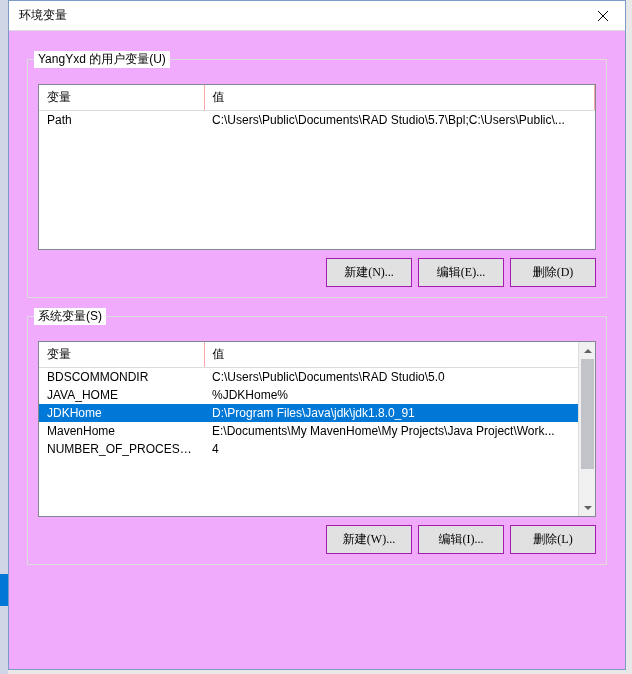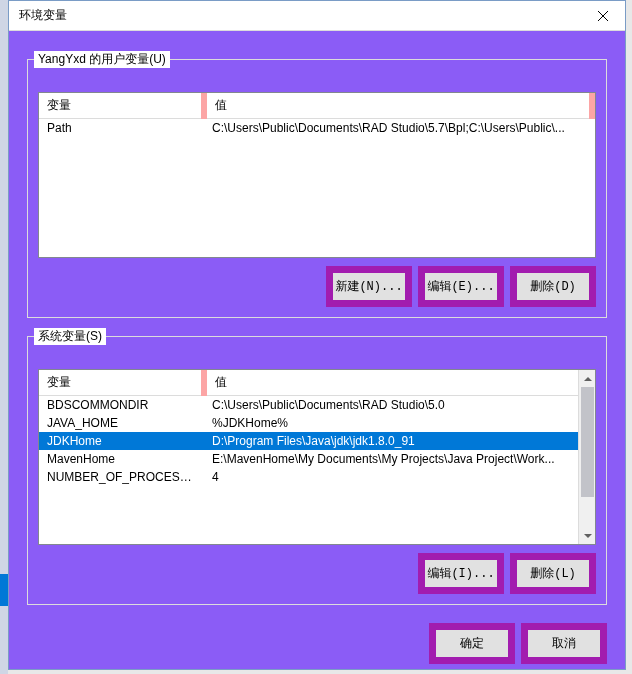--- a/index.html
+++ b/index.html
@@ -1,33 +1,33 @@
 <!DOCTYPE html>
 <html><head>
 <meta charset="utf-8">
 <style>
 * { box-sizing: border-box; font-family: "Microsoft YaHei", "Segoe UI", sans-serif; font-size: 12px; }
 body { margin: 0; background: #e8e8e8; width: 632px; height: 674px; overflow: hidden; }
-.dialog { position: absolute; left: 8px; top: 0; width: 618px; height: 670px; background: #8b5cf6; border: 1px solid #7a9cc6; }
+.dialog { position: absolute; left: 8px; top: 0; width: 618px; height: 670px; background: #f0abfc; border: 1px solid #7a9cc6; }
 .titlebar { display: flex; align-items: center; justify-content: space-between; height: 30px; padding: 0 0 0 10px; background: #fff; border-bottom: 1px solid #dcdcdc; }
 .titlebar .title { color: #000; }
 .titlebar .close { width: 45px; height: 30px; display: flex; align-items: center; justify-content: center; cursor: pointer; }
 .titlebar .close svg { width: 10px; height: 10px; }
 .body { padding: 10px 18px 18px 18px; }
-.groupbox { border: 1px solid #dcdcdc; margin: 18px 0 0 0; position: relative; padding: 32px 10px 10px 10px; }
+.groupbox { border: 1px solid #dcdcdc; margin: 18px 0 0 0; position: relative; padding: 24px 10px 10px 10px; }
 .groupbox .legend { position: absolute; top: -9px; left: 6px; background: #fff; padding: 0 4px; }
 .table-wrap { border: 1px solid #828790; height: 166px; overflow-y: auto; background: #fff; position: relative; }
 .table-wrap.sys { height: 176px; }
 .table { width: 100%; border-collapse: collapse; table-layout: fixed; }
-.table th { text-align: left; background: #fff; border-bottom: 1px solid #dcdcdc; border-right: 6px solid #fca5a5; padding: 4px 8px; font-weight: normal; position: sticky; top: 0; }
+.table th { text-align: left; background: #fff; border-bottom: 1px solid #dcdcdc; border-right: 1px solid #fca5a5; padding: 4px 8px; font-weight: normal; position: sticky; top: 0; }
 .table td { padding: 2px 8px; white-space: nowrap; overflow: hidden; text-overflow: ellipsis; }
 .table tr.sel td { background: #0078d7; color: #fff; }
 .col-var { width: 165px; }
 .buttons { display: flex; justify-content: flex-end; gap: 6px; margin-top: 8px; }
-button { background: #e1e1e1; border: 7px solid #a21caf; padding: 5px 0; width: 86px; text-align: center; cursor: pointer; font-family: Liberation Mono, monospace; }
+button { background: #e1e1e1; border: 1px solid #a21caf; padding: 5px 0; width: 86px; text-align: center; cursor: pointer; font-family: Liberation Serif, serif; }
 .dialog-buttons { display: flex; justify-content: flex-end; gap: 6px; margin-top: 18px; }
 .scrollbar-fake { position: absolute; right: 0; top: 0; bottom: 0; width: 17px; background: #f0f0f0; border-left: 1px solid #dcdcdc; }
 .sb-btn { width: 17px; height: 17px; background: #f0f0f0; display: flex; align-items: center; justify-content: center; }
 .sb-btn svg { width: 8px; height: 8px; }
 .sb-thumb { position: absolute; left: 2px; width: 13px; background: #c2c3c9; }
 .bg-stripe { position: absolute; left: 0; width: 8px; top: 0; bottom: 0; background: #cfd6e5; }
 .bg-stripe .hl { position: absolute; left:0; right:0; top:574px; height:32px; background:#0078d7; }
 </style>
 </head>
 <body>
@@ -99,21 +99,21 @@
               <tr>
                 <td>JAVA_HOME</td>
                 <td>%JDKHome%</td>
               </tr>
               <tr class="sel">
                 <td>JDKHome</td>
                 <td>D:\Program Files\Java\jdk\jdk1.8.0_91</td>
               </tr>
               <tr>
                 <td>MavenHome</td>
-                <td>E:\MavenHome\My Documents\My Projects\Java Project\Work...</td>
+                <td>E:\Documents\My MavenHome\My Projects\Java Project\Work...</td>
               </tr>
               <tr>
                 <td>NUMBER_OF_PROCESSORS</td>
                 <td>4</td>
               </tr>
             </tbody>
         </table>
         <div class="scrollbar-fake">
           <div class="sb-btn">
               <svg viewBox="0 0 8 8">
@@ -122,23 +122,20 @@
             </div>
           <div class="sb-thumb" style="top:17px; height:110px;"></div>
           <div class="sb-btn" style="position:absolute;bottom:0;">
               <svg viewBox="0 0 8 8">
                 <path d="M0 2 L4 6 L8 2 Z" fill="#606060"></path>
               </svg>
             </div>
         </div>
       </div>
       <div class="buttons">
+        <button>新建(W)...</button>
         <button>编辑(I)...</button>
         <button>删除(L)</button>
       </div>
     </div>
 
-    <div class="dialog-buttons">
-      <button>确定</button>
-      <button>取消</button>
-    </div>
   </div>
 </div>
 
 </body></html>

